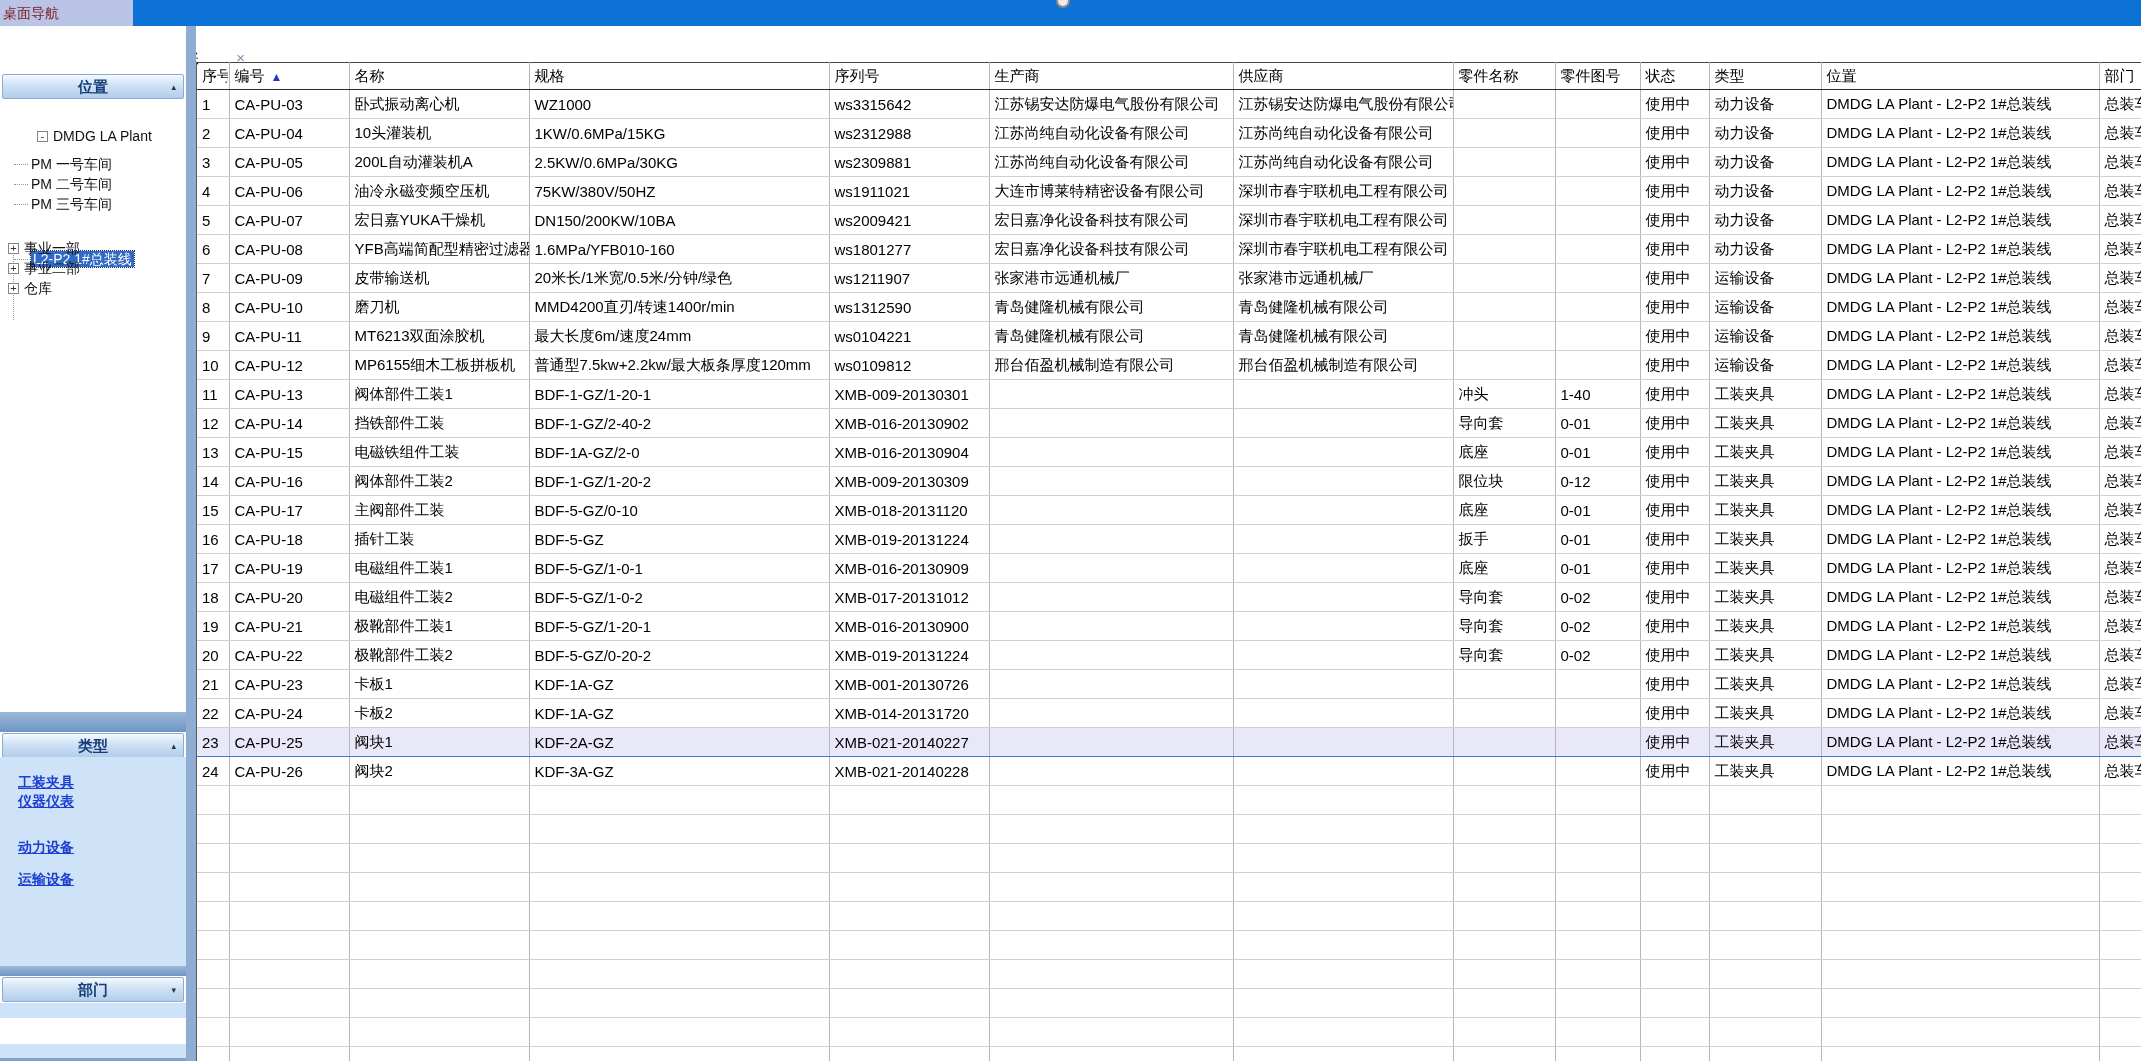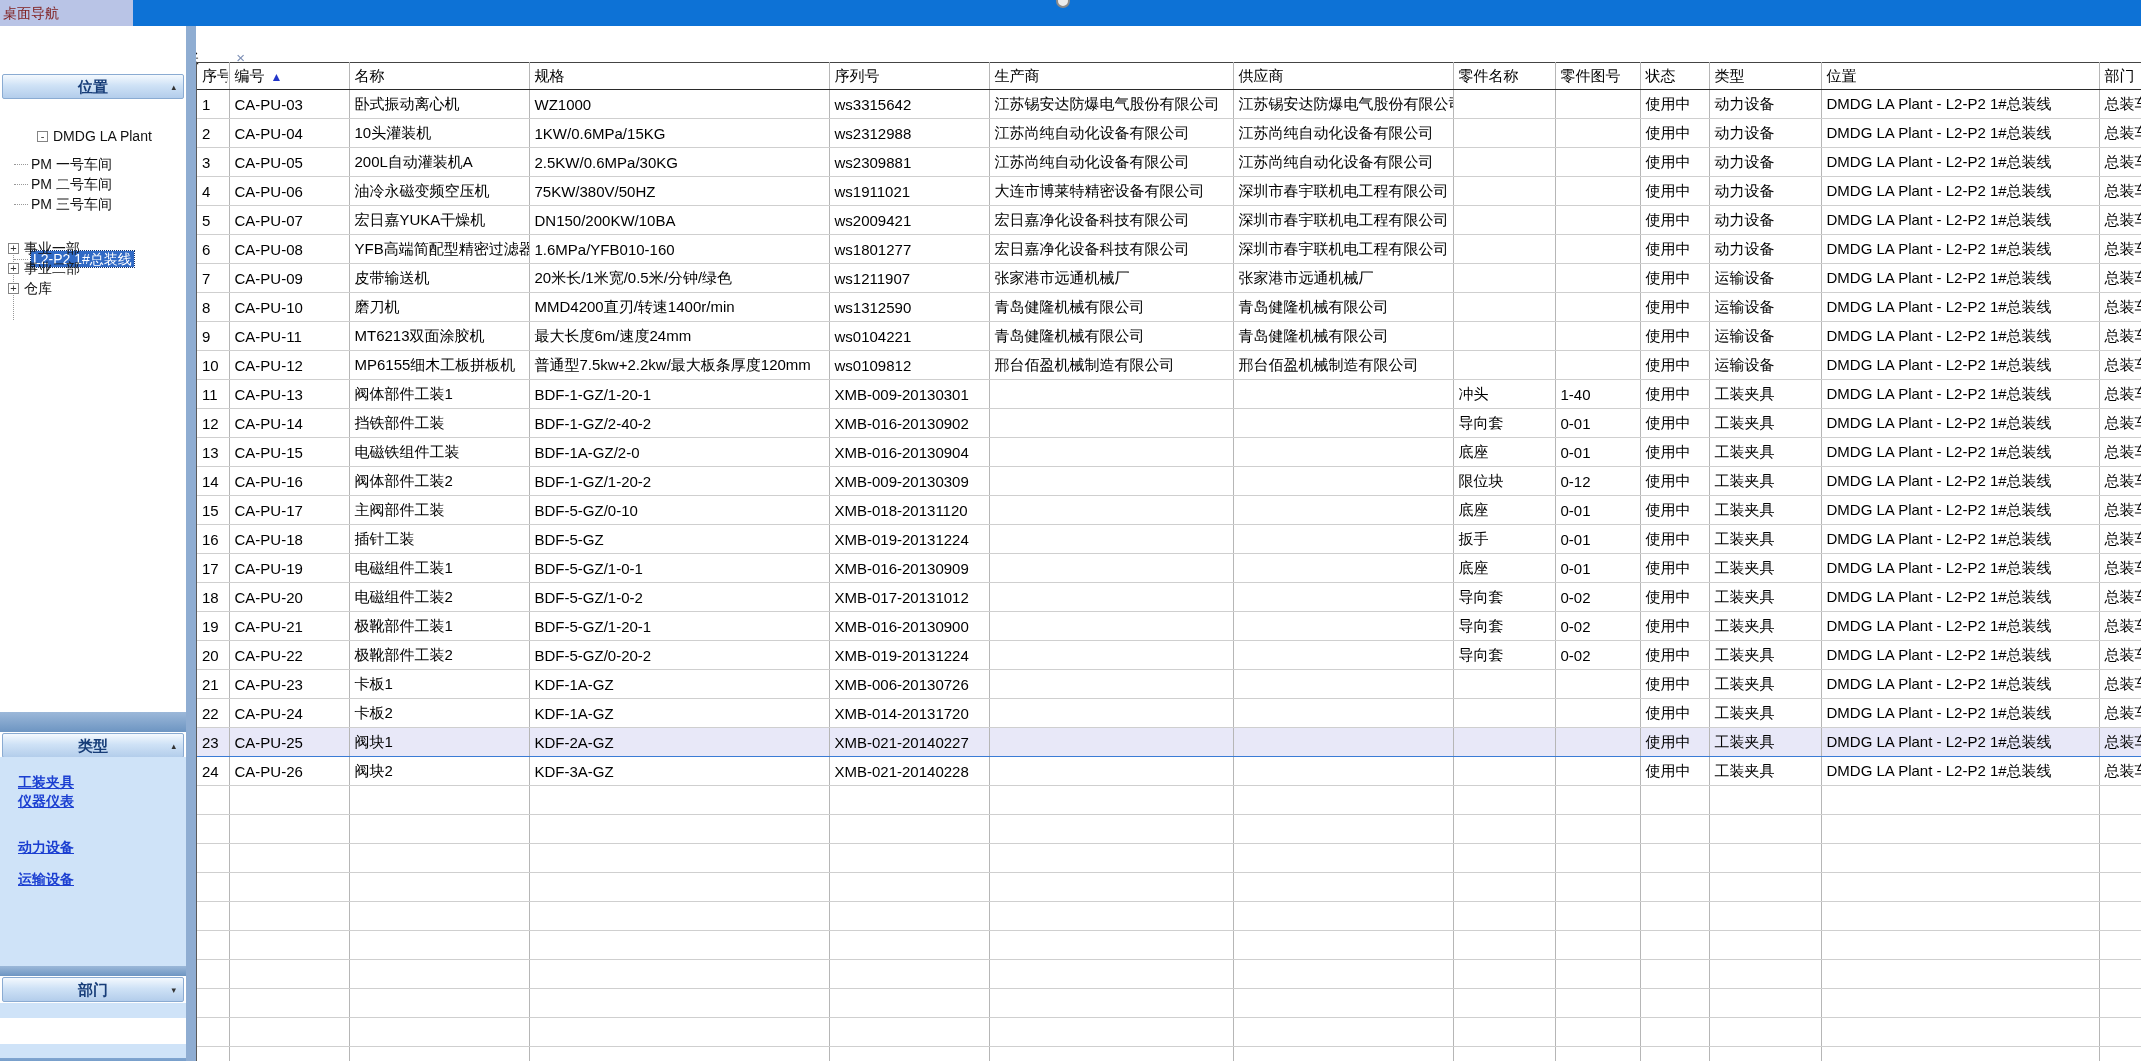--- a/index.html
+++ b/index.html
@@ -475,21 +475,21 @@
             <td>使用中</td>
             <td>工装夹具</td>
             <td>DMDG LA Plant - L2-P2 1#总装线</td>
             <td>总装车</td>
           </tr>
           <tr>
             <td>21</td>
             <td>CA-PU-23</td>
             <td>卡板1</td>
             <td>KDF-1A-GZ</td>
-            <td>XMB-006-20130726</td>
+            <td>XMB-001-20130726</td>
             <td></td>
             <td></td>
             <td></td>
             <td></td>
             <td>使用中</td>
             <td>工装夹具</td>
             <td>DMDG LA Plant - L2-P2 1#总装线</td>
             <td>总装车</td>
           </tr>
           <tr>

